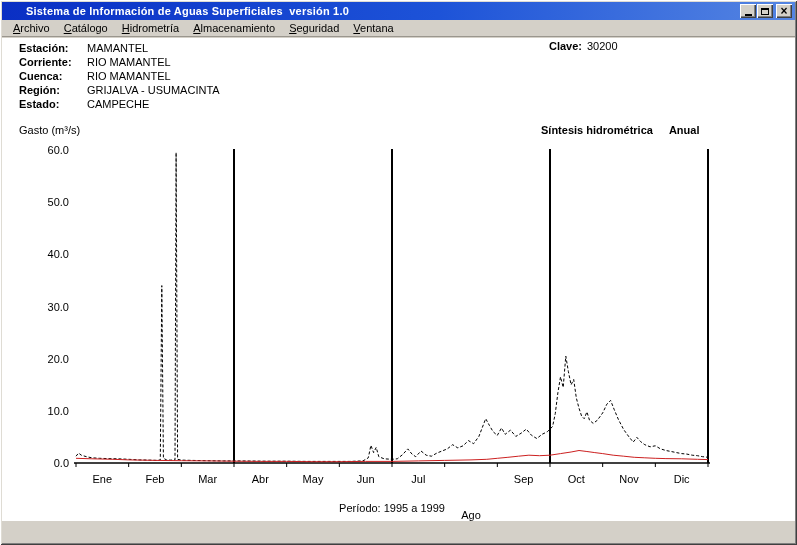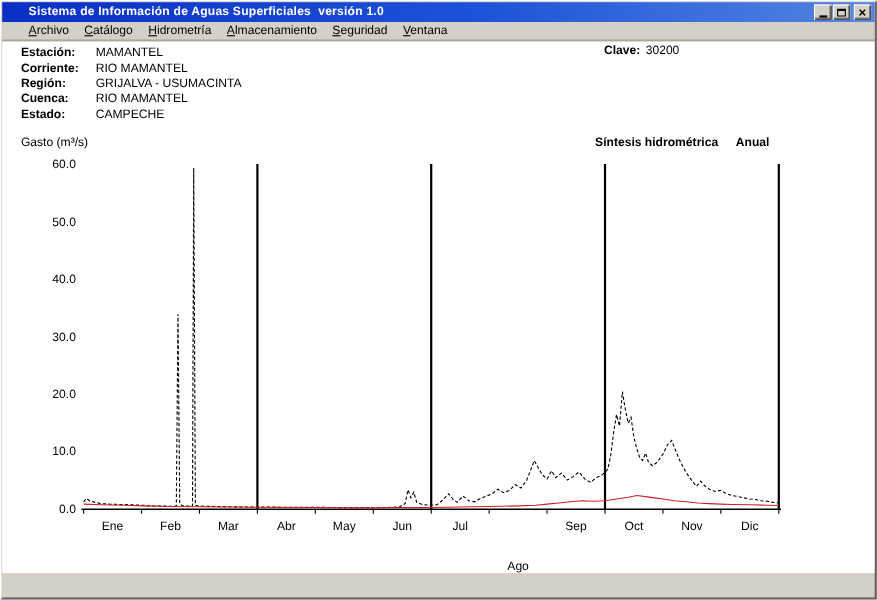--- a/index.html
+++ b/index.html
@@ -17,21 +17,21 @@
   .win-buttons { position:absolute; right:3px; top:2px; display:flex; }
   .winbtn { width:16px; height:14px; background:#d4d0c8; margin-left:1px; cursor:pointer;
             box-shadow: inset 1px 1px 0 #ffffff, inset -1px -1px 0 #404040, inset -2px -2px 0 #808080;
             display:flex; align-items:center; justify-content:center; }
   .winbtn.close { margin-left:3px; }
   .glyph-min { width:7px; height:2px; background:#000; margin-top:7px; }
   .glyph-max { width:8px; height:7px; border:1px solid #000; border-top:2px solid #000; }
   .glyph-close { font-size:12px; font-weight:bold; line-height:11px; color:#000; }
 
   .menubar { position:absolute; left:2px; top:20px; right:2px; height:17px; background:#d4d0c8;
-             display:flex; align-items:center; padding-left:17px; border-bottom:1px solid #9a968e; }
+             display:flex; align-items:center; padding-left:4px; border-bottom:1px solid #9a968e; }
   .menu-item { font-size:11px; padding:2px 7px 2px 7px; color:#000; cursor:pointer; white-space:nowrap; }
 
   .content-bg { position:absolute; left:2px; top:38px; right:2px; bottom:24px; background:#ffffff; }
 
   .ui-layer { position:absolute; left:11px; top:0; width:797px; height:390px; }
 
   .info-panel { position:absolute; left:8px; top:40px; }
   .info-row { height:14px; line-height:14px; white-space:nowrap; }
   .info-label { display:inline-block; width:68px; font-weight:bold; font-size:11px; color:#000; }
   .info-value { font-size:11px; color:#000; }
@@ -84,22 +84,22 @@
       <span class="menu-item"><u>V</u>entana</span>
     </div>
 
   <div class="content-bg"></div>
 
   <div class="ui-layer">
 
     <div class="info-panel">
         <div class="info-row"><span class="info-label">Estación:</span><span class="info-value">MAMANTEL</span></div>
         <div class="info-row"><span class="info-label">Corriente:</span><span class="info-value">RIO MAMANTEL</span></div>
+        <div class="info-row"><span class="info-label">Cuenca:</span><span class="info-value">RIO MAMANTEL</span></div>
         <div class="info-row"><span class="info-label">Región:</span><span class="info-value">GRIJALVA - USUMACINTA</span></div>
-        <div class="info-row"><span class="info-label">Cuenca:</span><span class="info-value">RIO MAMANTEL</span></div>
         <div class="info-row"><span class="info-label">Estado:</span><span class="info-value">CAMPECHE</span></div>
       </div>
 
     <div class="clave">
       <span class="b">Clave:</span><span>30200</span>
     </div>
 
     <div class="gasto-label">Gasto (m³/s)</div>
 
     <div class="chart-title">
@@ -148,15 +148,16 @@
         <div class="x-tick" style="left: 332.667px;">Jun</div>
         <div class="x-tick" style="left: 385.333px;">Jul</div>
         <div class="x-tick" style="left: 438px; margin-top: 36px;">Ago</div>
         <div class="x-tick" style="left: 490.667px;">Sep</div>
         <div class="x-tick" style="left: 543.333px;">Oct</div>
         <div class="x-tick" style="left: 596px;">Nov</div>
         <div class="x-tick" style="left: 648.667px;">Dic</div>
       </div>
 
 
+    <div class="period">Período:  1995 a 1999</div>
 
   </div>
 </div>
 
 </body></html>

